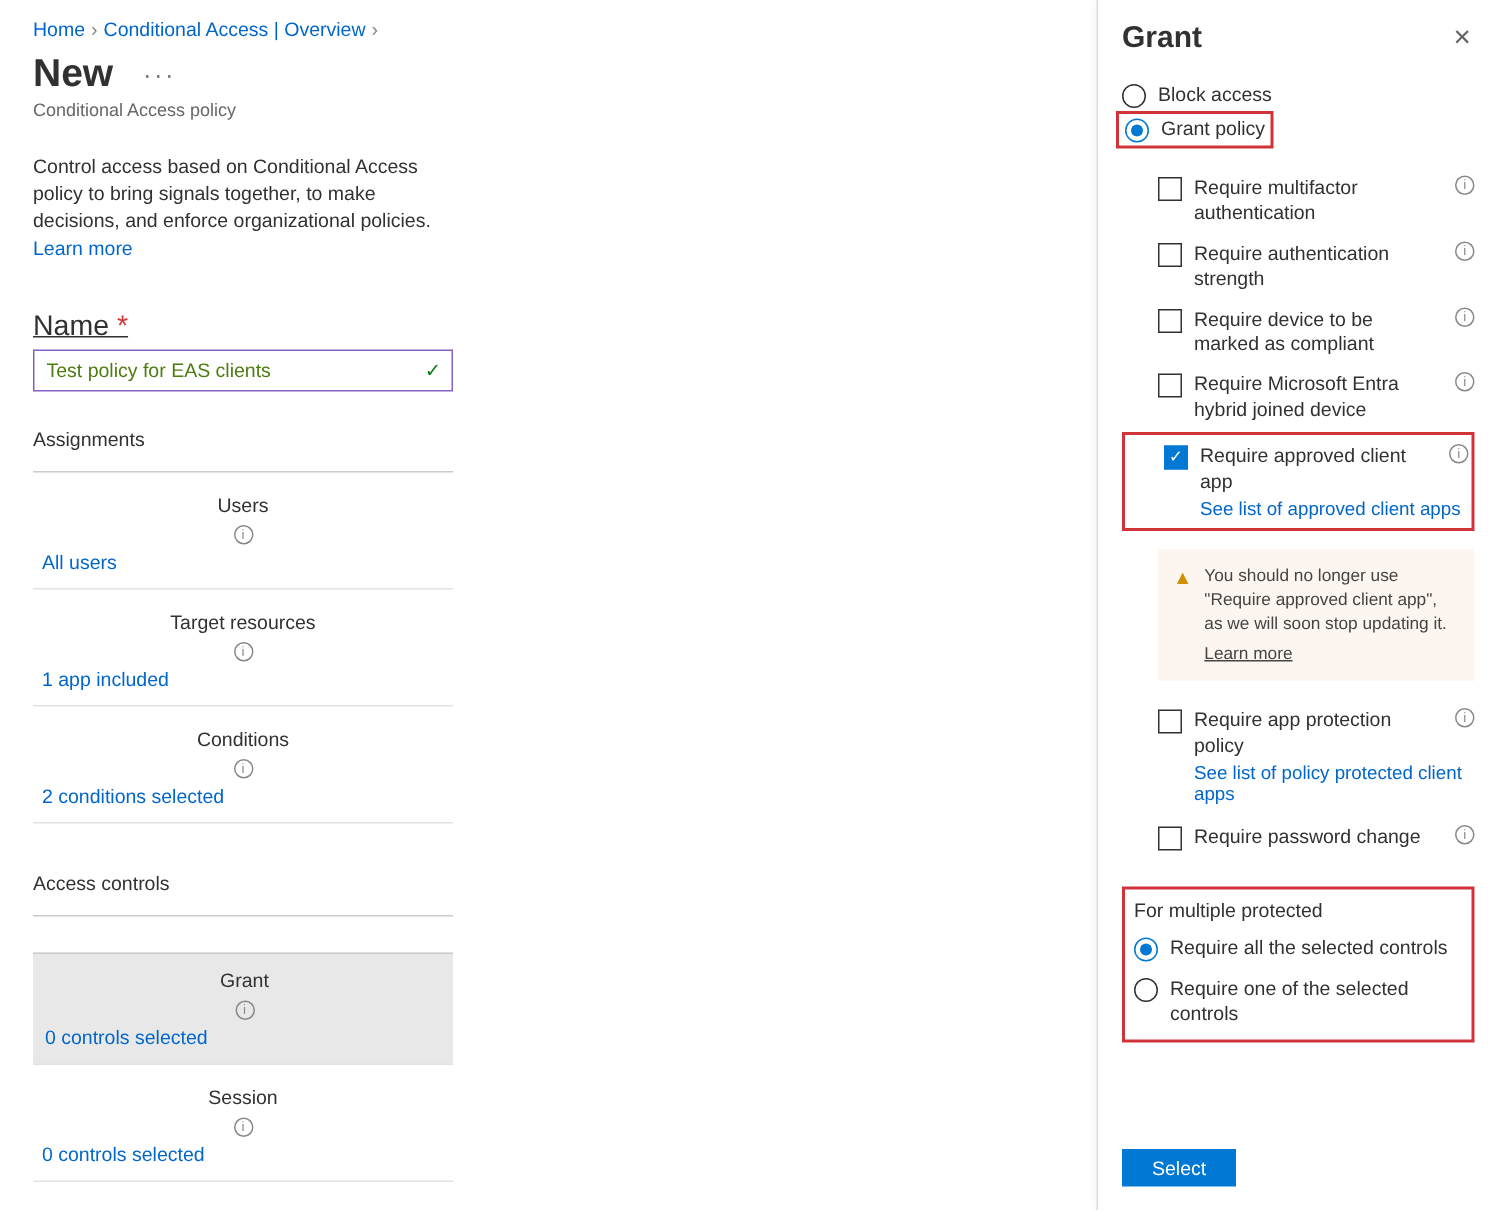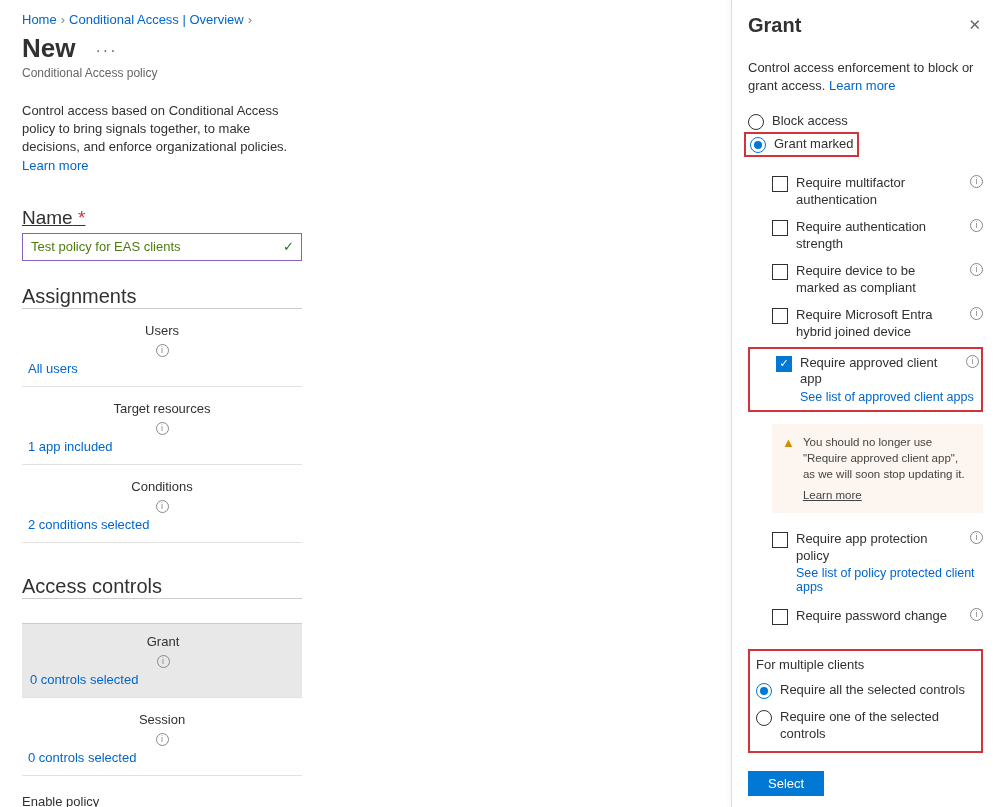--- a/index.html
+++ b/index.html
@@ -31,21 +31,21 @@
   .desc { font-size:13px; color:#323130; margin-top:22px; max-width:280px; line-height:1.4;}
   .field-label { font-size:19px; margin-top:32px;text-decoration:underline; }
   .req { color:#d13438; }
   .input-wrap { position:relative; width:280px; margin-top:4px;}
   .text-input {
     width:100%; height:28px; padding:4px 28px 4px 8px;
     border:1px solid #8661c5; font-size:13px; color:#4d7c0f;
     outline:none;
   }
   .input-check { position:absolute; right:8px; top:6px; color:#107c10; font-size:13px;}
-  .section-header { font-size:20px; margin-top:24px; border-bottom:1px solid #ccc; padding-bottom:0; width:280px;}
+  .section-header { font-size:13px; margin-top:24px; border-bottom:1px solid #ccc; padding-bottom:14px; width:280px;}
   .row-group { width:280px; }
   .row-label { font-size:13px; margin-top:14px; display:flex; align-items:center; gap:6px;flex-direction:column;}
   .row-value { margin-top:4px; padding:0 0 10px 6px; border-bottom:1px solid #e1e1e1;}
   .info-icon {
     display:inline-flex; align-items:center; justify-content:center;
     width:13px; height:13px; border:1px solid #888; border-radius:50%;
     font-size:9px; color:#888; line-height:1;
   }
   .grant-row-active {
     background:#e8e8e8; width:280px; padding:10px 0 10px 2px;
@@ -192,33 +192,29 @@
   </div>
 </div>
 
 <div class="panel">
   <div class="panel-body">
     <div class="panel-hd">
       <div class="panel-title">Grant</div>
       <div class="close-x">✕</div>
     </div>
 
-    <div class="panel-desc">
-      <span>Control access enforcement to block or grant access.</span>
-      <a class="link">Learn more</a>
-    </div>
 
     <div class="radio-row" style="margin-top:18px">
       <span class="radio"></span>
       <span class="opt-label">Block access</span>
     </div>
     <div class="highlight" style="display:inline-block;">
       <div class="radio-row" style="margin-top:0">
         <span class="radio checked"></span>
-        <span class="opt-label">Grant marked</span>
+        <span class="opt-label">Grant policy</span>
       </div>
     </div>
 
     <div class="check-row indent" style="margin-top:16px">
       <span class="checkbox"></span>
       <span class="opt-label">Require multifactor authentication</span>
       <span class="info-icon opt-info">i</span>
     </div>
     <div class="check-row indent">
       <span class="checkbox"></span>
@@ -267,21 +263,21 @@
     <div class="check-row indent" style="margin-top:14px">
       <span class="checkbox"></span>
       <span class="opt-label">Require password change</span>
       <span class="info-icon opt-info">i</span>
     </div>
 
     <div class="spacer24"></div>
     <div class="spacer24"></div>
 
     <div class="hl-block" style="padding:4px 6px 8px 6px">
-      <div class="panel-subhead">For multiple clients</div>
+      <div class="panel-subhead">For multiple protected</div>
       <div class="radio-row">
         <span class="radio checked"></span>
         <span class="opt-label">Require all the selected controls</span>
       </div>
       <div class="radio-row">
         <span class="radio"></span>
         <span class="opt-label">Require one of the selected controls</span>
       </div>
     </div>
   </div>

